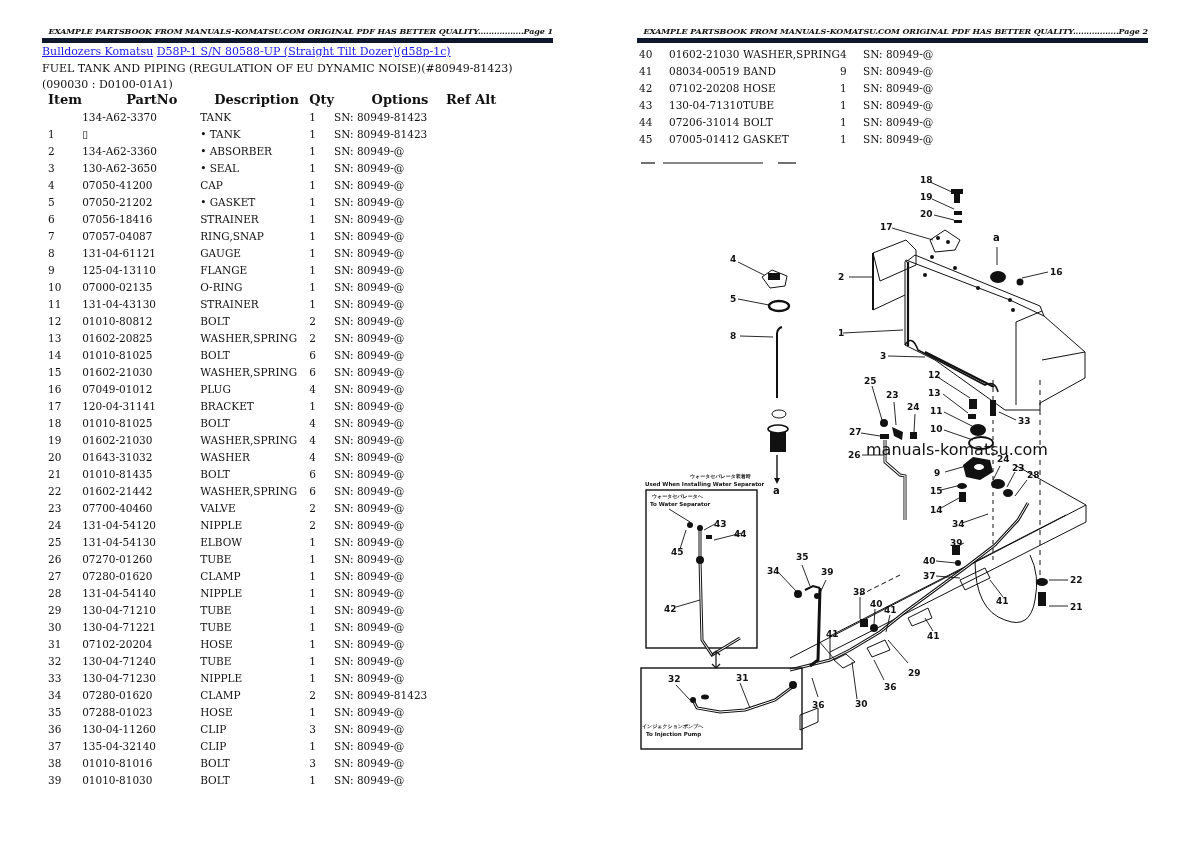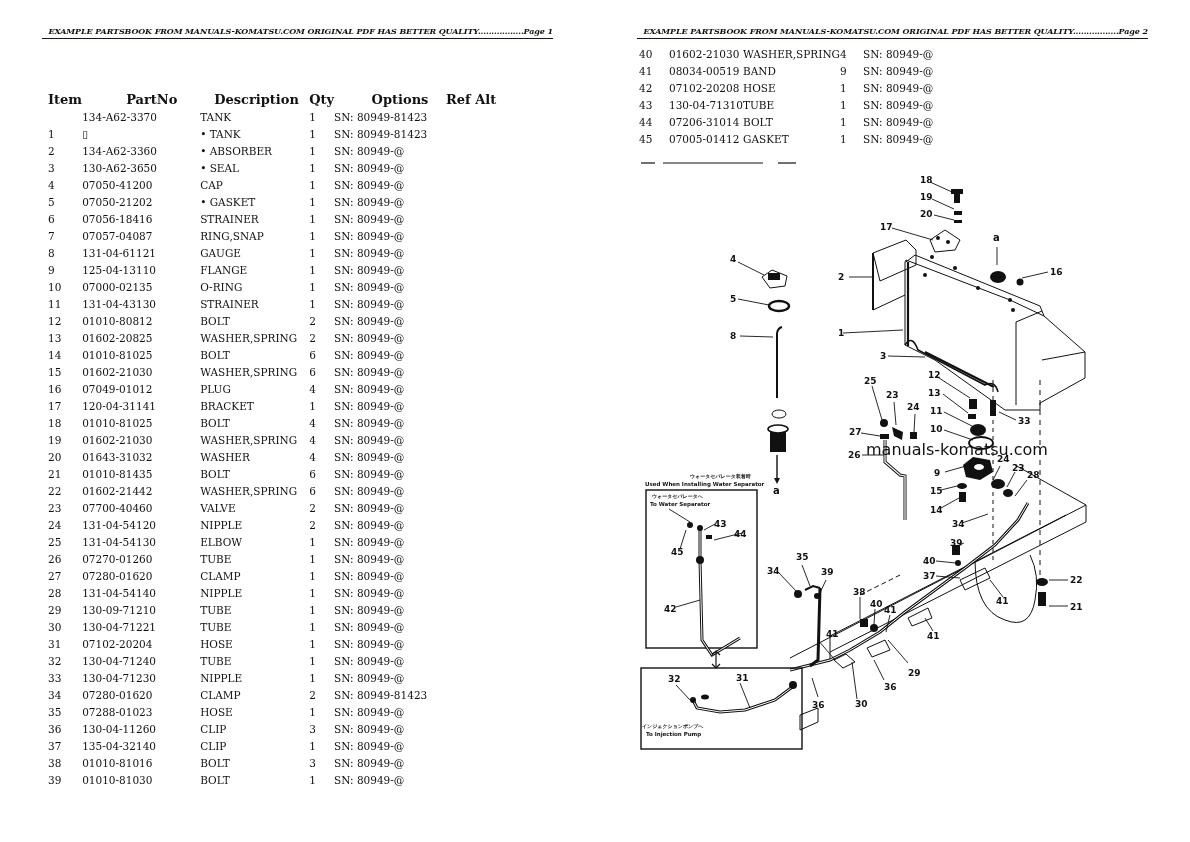--- a/index.html
+++ b/index.html
@@ -2,21 +2,21 @@
 <html><head>
 <meta charset="utf-8">
 <style>
   html, body { margin:0; padding:0; background:#ffffff; }
   body { width:1190px; height:842px; position:relative; overflow:hidden;
          font-family:"DejaVu Serif","Liberation Serif",serif; color:#111; }
   .page { position:absolute; top:0; height:842px; }
   .page-left { left:0; width:595px; }
   .page-right { left:595px; width:595px; }
   .page-header { position:absolute; top:26px; font-size:8px; font-weight:bold; font-style:italic;
-                 text-align:right; border-bottom:1px solid #0f172a; padding-bottom:2px; letter-spacing:-0.1px; }
+                 text-align:right; border-bottom:5px solid #0f172a; padding-bottom:2px; letter-spacing:-0.1px; }
   .page-left .page-header { left:42px; width:511px; }
   .page-right .page-header { left:42px; width:511px; }
   .breadcrumb { position:absolute; left:42px; top:45px; font-size:11px; }
   .breadcrumb a { color:#1a1aee; text-decoration:underline; }
   .subtitle { position:absolute; left:42px; top:61px; width:500px; font-size:11px; line-height:16px; }
   table.parts { position:absolute; border-collapse:collapse; font-size:10.5px; }
   table.parts td, table.parts th { padding:0; height:17px; white-space:nowrap; text-align:left; }
   table.parts th { font-weight:bold; font-size:13px; height:18px; }
   .tbl-left { left:48px; top:90px; }
   .tbl-right { left:44px; top:45px; }
@@ -28,20 +28,25 @@
   .c-ref { width:60px; }
   .diagram { position:absolute; left:640px; top:150px; width:470px; height:620px; }
   .watermark { position:absolute; left:866px; top:440px; font-family:"DejaVu Sans","Liberation Sans",sans-serif;
                font-size:16px; color:#111; letter-spacing:0px; }
 </style>
 </head>
 <body>
 
 <div class="page page-left">
   <div class="page-header">EXAMPLE PARTSBOOK FROM MANUALS-KOMATSU.COM ORIGINAL PDF HAS BETTER QUALITY.................Page 1</div>
+  <div class="breadcrumb">
+    <a href="#">Bulldozers Komatsu</a>
+    <a href="#">D58P-1 S/N 80588-UP (Straight Tilt Dozer)(d58p-1c)</a>
+  </div>
+  <div class="subtitle">FUEL TANK AND PIPING (REGULATION OF EU DYNAMIC NOISE)(#80949-81423)(090030 : D0100-01A1)</div>
 
   <table class="parts tbl-left">
     <thead>
       <tr>
         <th class="c-item">Item</th>
         <th class="c-part" style="padding-left:44px;">PartNo</th>
         <th class="c-desc" style="padding-left:14px;">Description</th>
         <th class="c-qty">Qty</th>
         <th class="c-opt" style="padding-left:20px;text-align:center;">Options</th>
         <th class="c-ref">Ref Alt</th>
@@ -275,21 +280,21 @@
         <tr>
           <td class="c-item">28</td>
           <td class="c-part">131-04-54140</td>
           <td class="c-desc">NIPPLE</td>
           <td class="c-qty">1</td>
           <td class="c-opt">SN: 80949-@</td>
           <td class="c-ref"></td>
         </tr>
         <tr>
           <td class="c-item">29</td>
-          <td class="c-part">130-09-71210</td>
+          <td class="c-part">130-04-71210</td>
           <td class="c-desc">TUBE</td>
           <td class="c-qty">1</td>
           <td class="c-opt">SN: 80949-@</td>
           <td class="c-ref"></td>
         </tr>
         <tr>
           <td class="c-item">30</td>
           <td class="c-part">130-04-71221</td>
           <td class="c-desc">TUBE</td>
           <td class="c-qty">1</td>

